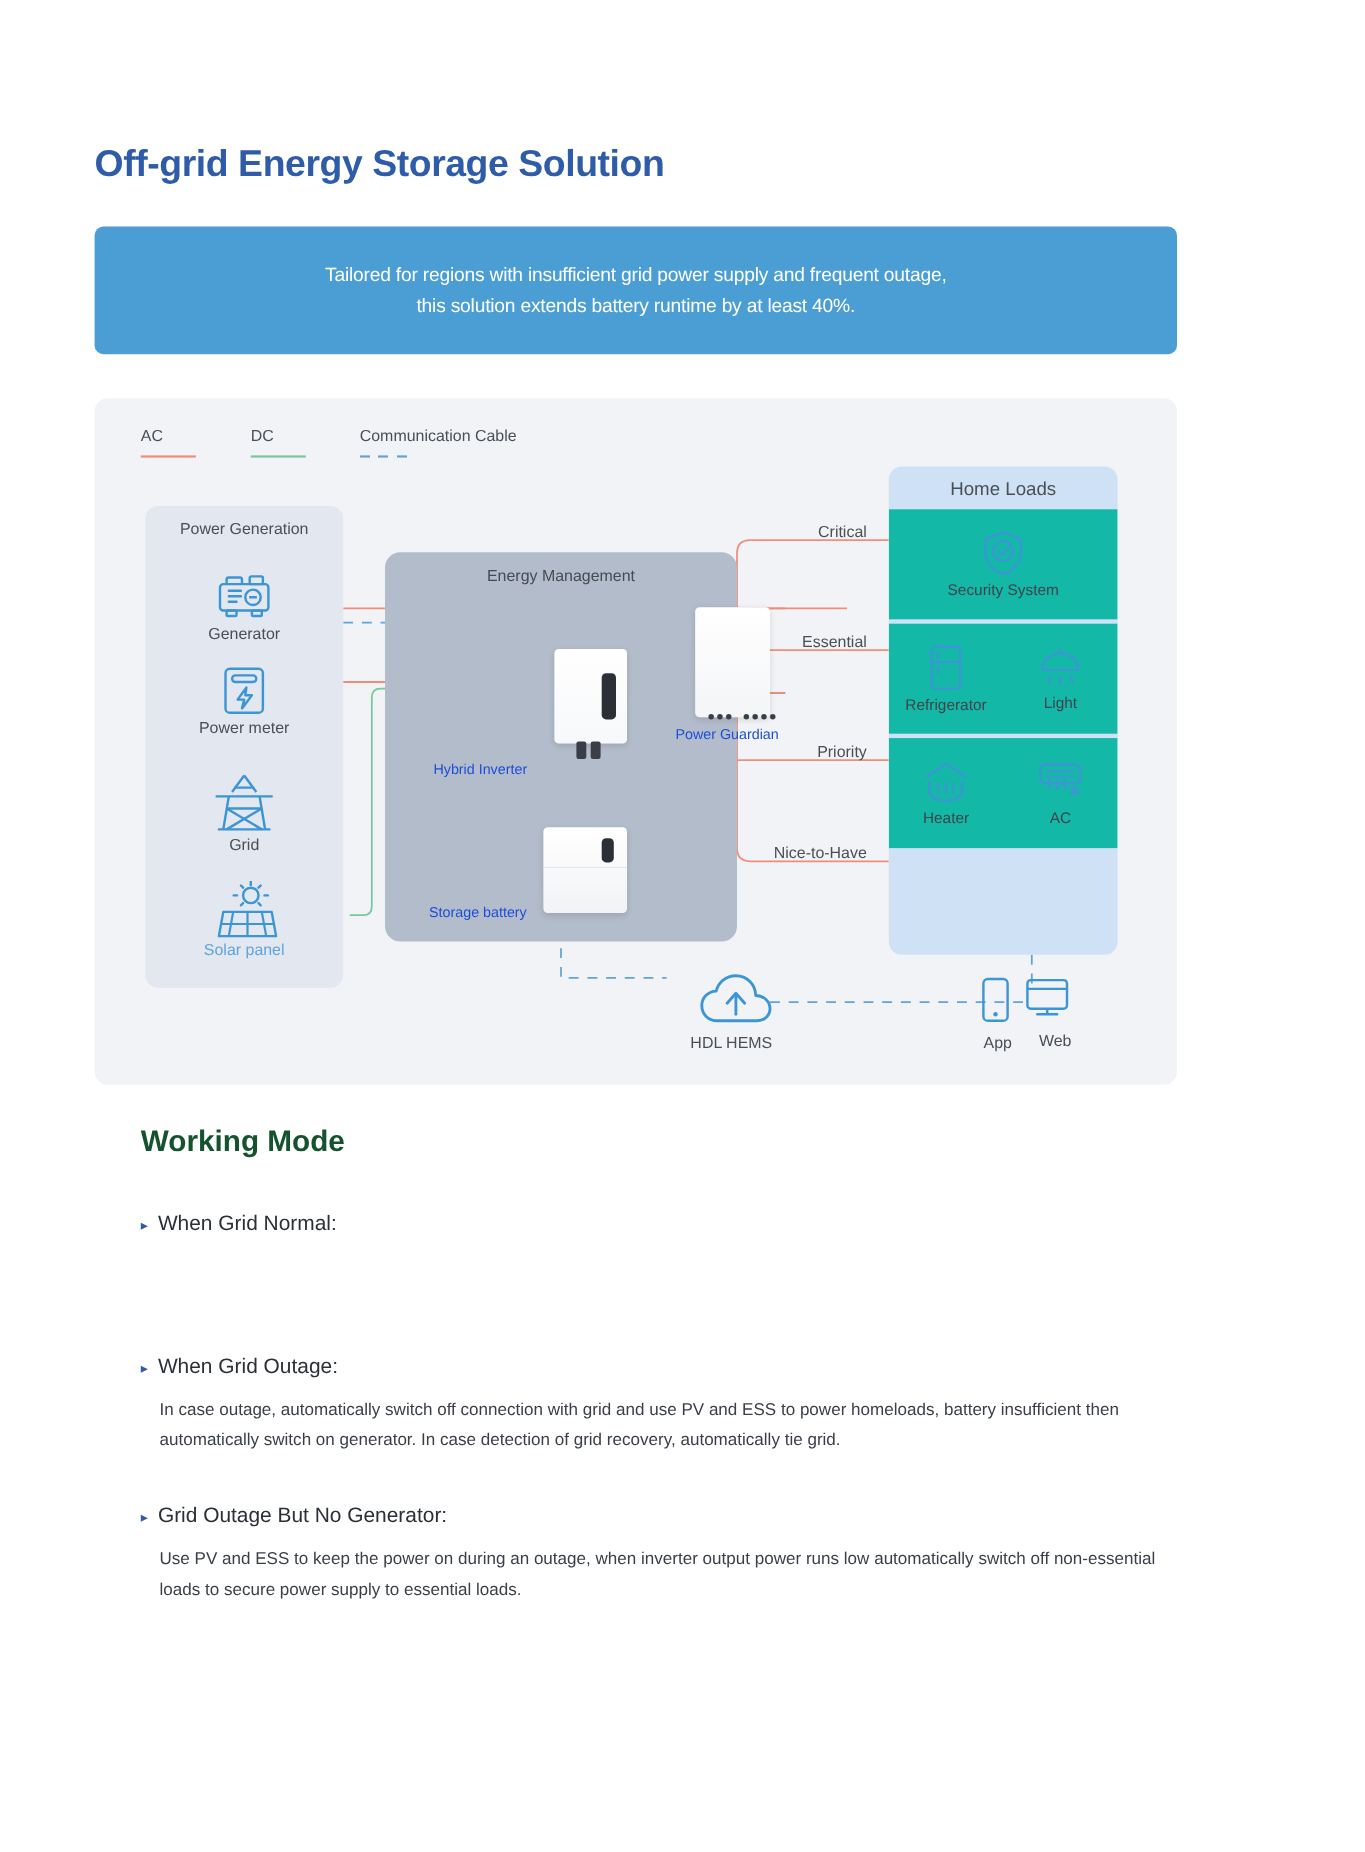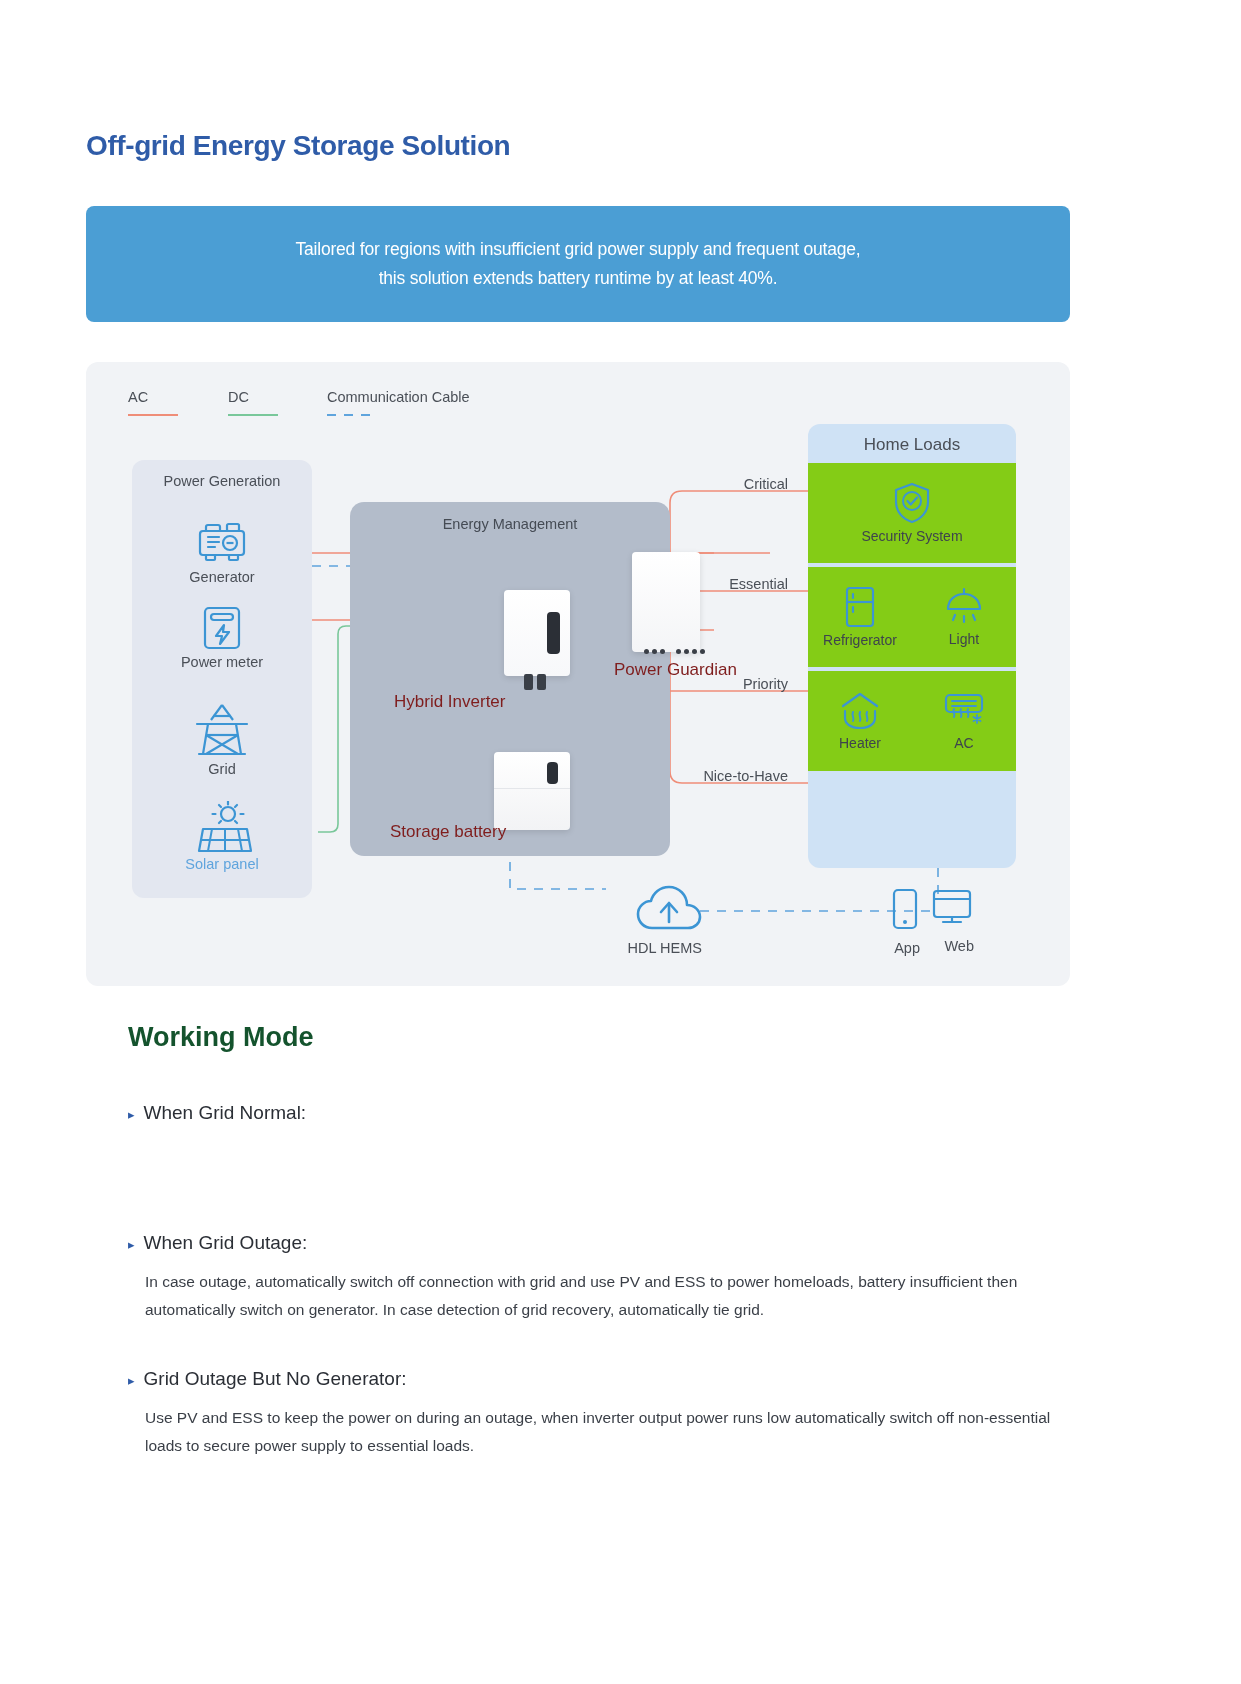--- a/index.html
+++ b/index.html
@@ -9,21 +9,21 @@
     background: #ffffff;
     font-family: "Liberation Sans", sans-serif;
     -webkit-font-smoothing: antialiased;
   }
   .page { position: relative; width: 1241px; height: 1684px; overflow: hidden; }
 
   
   .title {
     position: absolute;
     left: 86px; top: 130px;
-    font-size: 28px;
+    font-size: 34px;
     font-weight: bold;
     color: #2f5ca8;
     letter-spacing: -0.4px;
     text-align: center;
   }
 
   
   .banner {
     position: absolute;
     left: 86px; top: 206px;
@@ -91,21 +91,21 @@
 
   
   .hl-box {
     position: absolute; left: 722px; top: 62px;
     width: 208px; height: 444px;
     background: #cfe2f5; border-radius: 12px; overflow: hidden;
   }
   .hl-title { text-align: center; font-size: 17px; color: #4a4f57; padding: 11px 0 8px; }
   .hl-row {
     display: flex; align-items: center; justify-content: space-around;
-    background: #84cc16; height: 100px; position: relative;
+    background: #14b8a6; height: 100px; position: relative;
   }
   .hl-cell { display: flex; flex-direction: column; align-items: center; gap: 4px; width: 50%; }
   .hl-cell .lbl { font-size: 14px; color: #3e444d; }
   .hl-sep {
     height: 4px; background: #cfe2f5;
   }
 
   
   .pri-label {
     position: absolute; font-size: 14.5px; color: #4a4f57;
@@ -131,21 +131,21 @@
   }
   .dev-battery {
     background: linear-gradient(180deg,#ffffff 0%, #f2f3f5 100%);
     box-shadow: 0 2px 6px rgba(0,0,0,.12);
   }
   .dev-screen {
     position: absolute; background: #2b2f36; border-radius: 4px;
   }
   .dev-dots { position: absolute; display: flex; gap: 3px; }
   .dev-dots i { width: 5px; height: 5px; background: #3a3f47; border-radius: 50%; display:block; }
-  .dev-label { position: absolute; font-size: 17px; color: #7f1d1d; white-space: nowrap; }
+  .dev-label { position: absolute; font-size: 13px; color: #1d4ed8; white-space: nowrap; }
   .dev-plug { position:absolute; width:9px; height:16px; background:#3a3f47; border-radius:2px; }
 
   
   .wm-title {
     position: absolute; left: 128px; top: 1022px;
     font-size: 27px; color: #14532d; font-weight: bold;
   }
   .sec { position: absolute; left: 128px; width: 960px; }
   .sec-head {
     font-size: 19px; color: #2b2f36; display: flex; align-items: baseline; gap: 9px;

